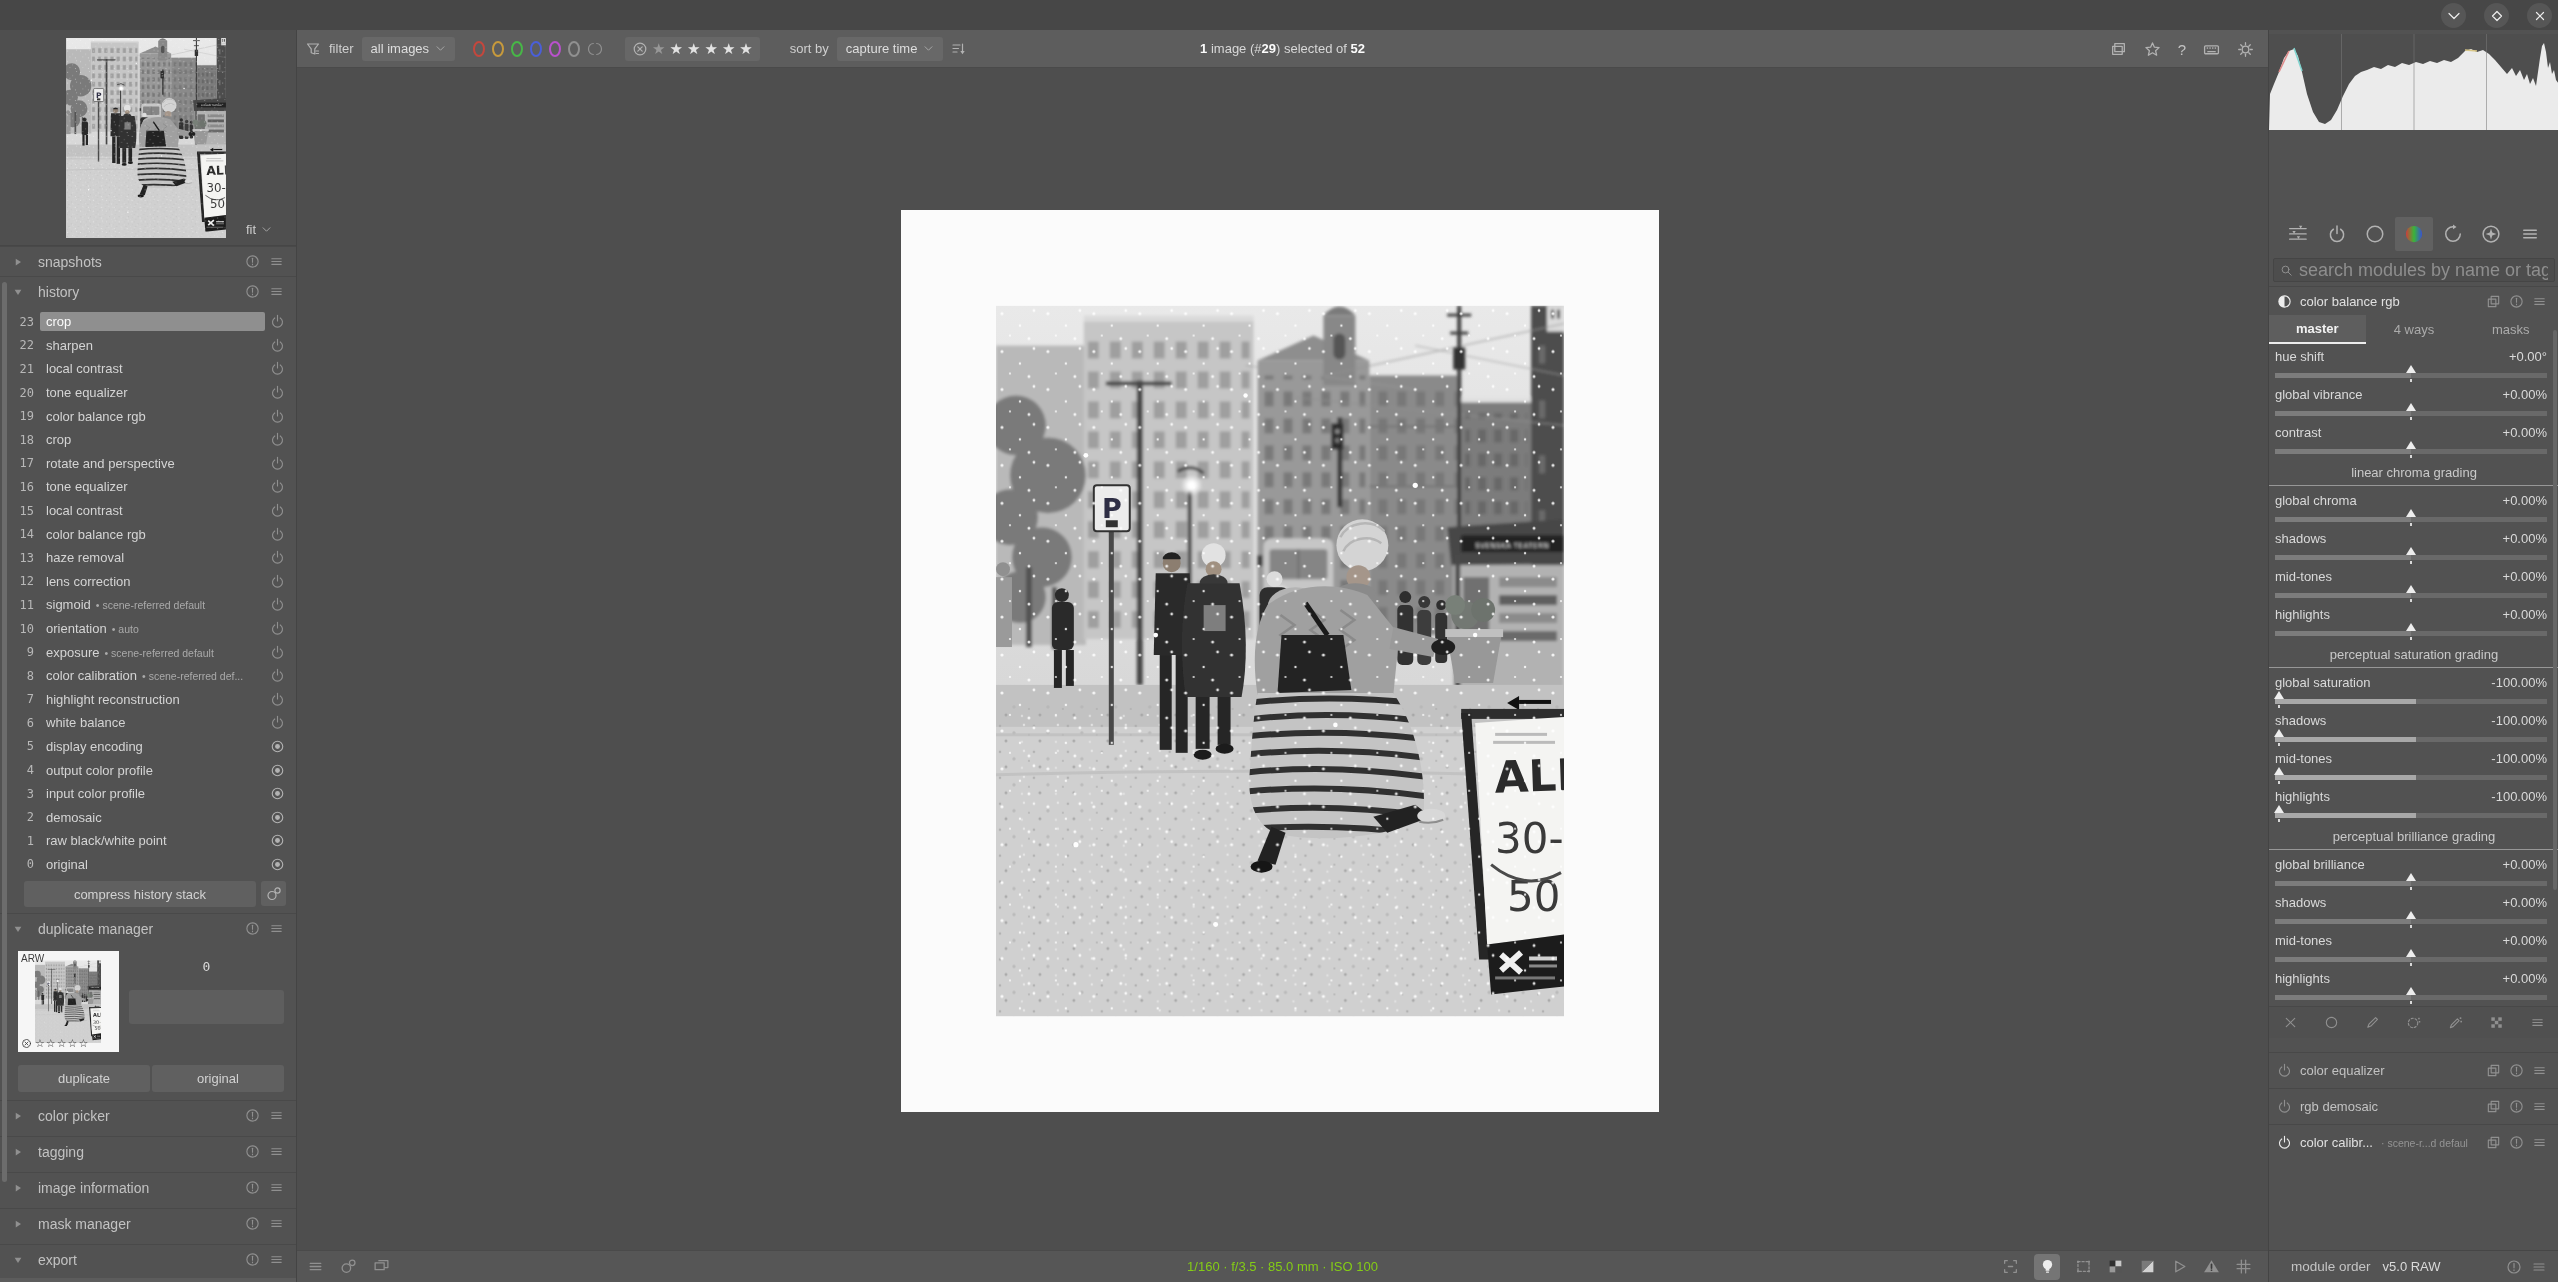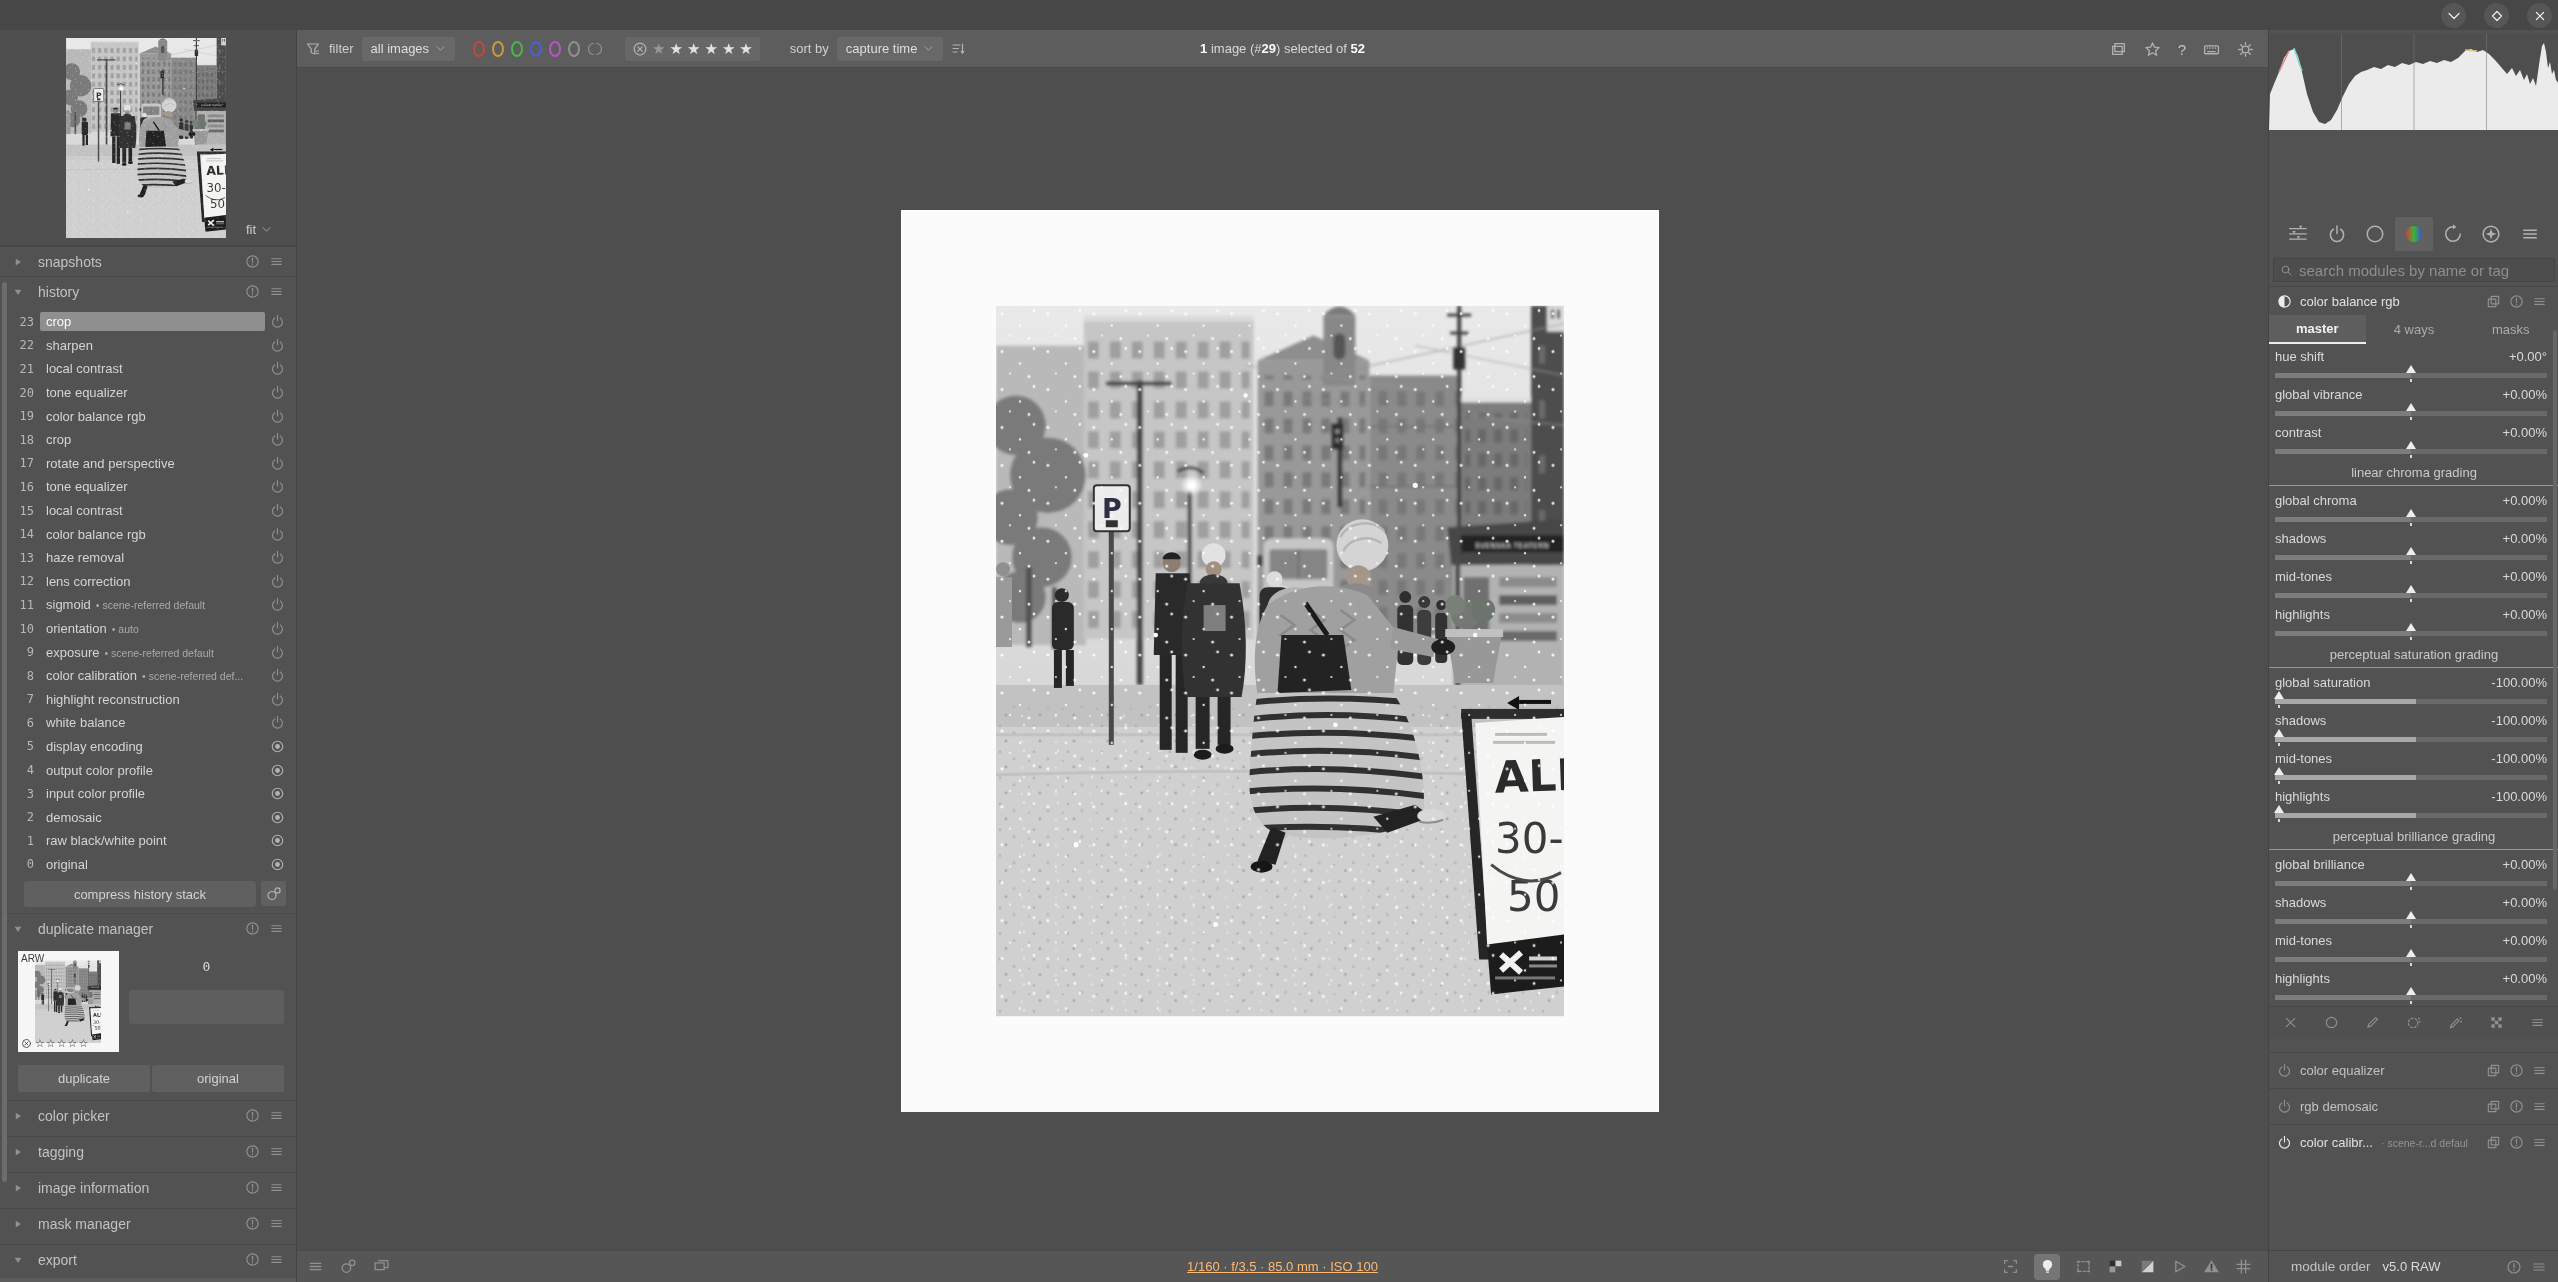--- a/index.html
+++ b/index.html
@@ -68,32 +68,32 @@
   #dup-input{margin-top:16px;height:34px;background:#5e5e5e;border:none;border-radius:3px;width:100%;color:#ddd;padding:0 6px;font-family:inherit;}
   #dup-btns{display:flex;gap:2px;padding:4px 12px 2px 18px;}
   #dup-btns .btn{flex:1;height:27px;}
   #storage-row{margin-top:4px;height:30px;background:#5c5c5c;display:flex;align-items:center;justify-content:center;color:#cfcfcf;}
   
   #matte{position:absolute;left:604px;top:142px;width:758px;height:902px;background:#fbfbfb;}
   #matte svg.scene-use{position:absolute;left:95px;top:95px;}
   
   .bb-left{display:flex;align-items:center;gap:16px;padding-left:10px;}
   .bb-left .ic{width:17px;height:17px;}
-  #exif{position:absolute;left:0;right:0;text-align:center;color:#fdba74;pointer-events:none;text-decoration:underline;}
+  #exif{position:absolute;left:0;right:0;text-align:center;color:#84cc16;pointer-events:none;}
   .bb-right{position:absolute;right:16px;display:flex;align-items:center;gap:15px;}
   .bb-right .ic{width:17px;height:17px;}
   .bulb-on{width:26px;height:26px;background:#757575;border-radius:4px;}
   
   #histogram{position:absolute;left:0;top:4px;width:290px;height:96px;background:#4e4e4e;}
   #mod-groups{position:absolute;left:0;top:185px;width:290px;height:38px;display:flex;align-items:center;justify-content:space-between;padding:0 10px;}
   #mod-groups .gslot{width:40px;height:34px;display:flex;align-items:center;justify-content:center;border-radius:2px;}
   #mod-groups .gslot.active{background:#616161;}
   #mod-groups .ic{width:20px;height:20px;}
   #search-row{position:absolute;left:4px;top:228px;width:282px;height:24px;display:flex;align-items:center;gap:6px;background:#4d4d4d;border:1px solid #454545;border-radius:2px;padding:0 6px;}
-  #search-row input{flex:1;background:transparent;border:none;outline:none;color:#c9c9c9;font-family:inherit;font-size:15px;}
+  #search-row input{flex:1;background:transparent;border:none;outline:none;color:#c9c9c9;font-family:inherit;font-size:18px;}
   #search-row input::placeholder{color:#8e8e8e;}
   #search-row .ic{width:13px;height:13px;}
   #cbr{position:absolute;left:0;top:256px;width:290px;}
   .mod-head{display:flex;align-items:center;height:29px;padding:0 12px 0 8px;border-top:1px solid #484848;gap:8px;}
   .mod-head .mtitle{color:#e0e0e0;white-space:nowrap;}
   .mod-head .spacer{flex:1;}
   .mod-head .ic{width:15px;height:15px;}
   .mpreset{font-size:10.5px;color:#949494;white-space:nowrap;overflow:hidden;}
   #cbr-tabs{display:flex;height:29px;}
   .tab{flex:1;display:flex;align-items:center;justify-content:center;color:#ababab;}

